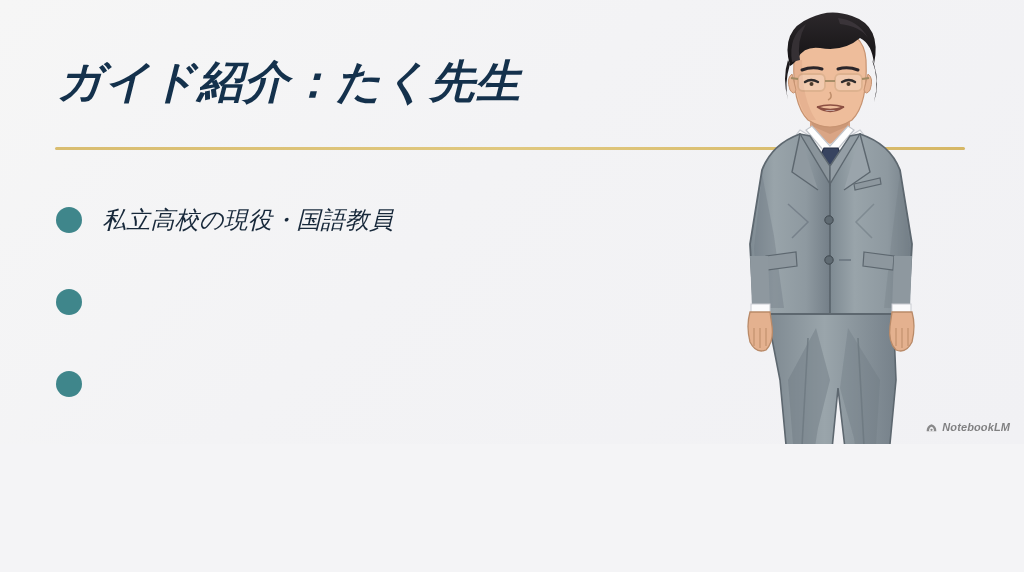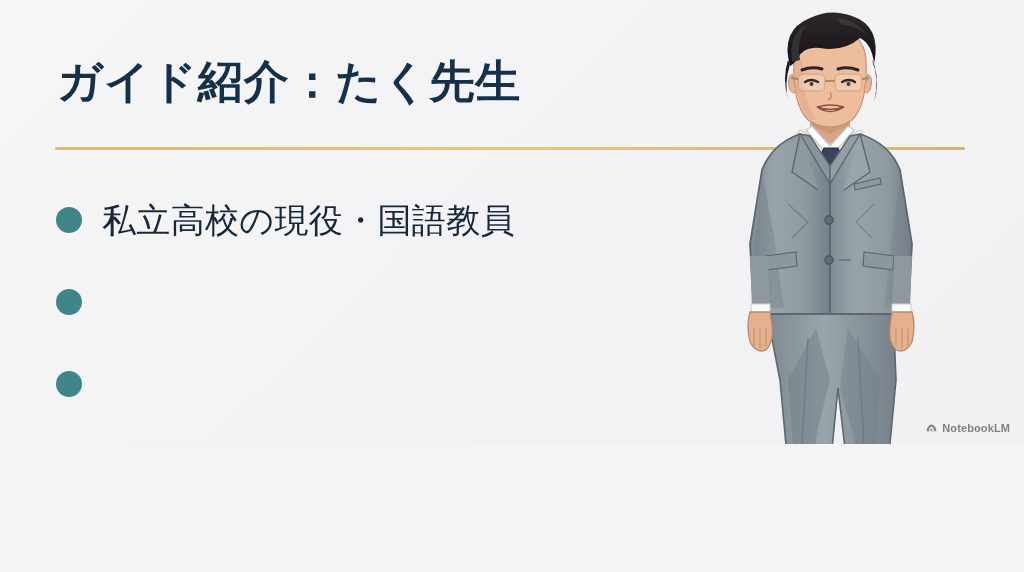--- a/index.html
+++ b/index.html
@@ -15,20 +15,21 @@
     font-family: "Liberation Sans", "DejaVu Sans", sans-serif;
     background: #f4f4f6;
   }
 
   .slide {
     position: relative;
     width: 1024px;
     height: 444px;
     background: linear-gradient(135deg, #f6f6f6 0%, #f3f3f5 45%, #f1f1f4 100%);
     overflow: hidden;
+    font-style: italic;
   }
 
   
   .title {
     position: absolute;
     left: 57px;
     top: 56px;
     font-size: 45px;
     font-weight: bold;
     letter-spacing: 0.02em;
@@ -65,21 +66,21 @@
   .bullet-dot {
     flex: 0 0 auto;
     width: 26px;
     height: 26px;
     border-radius: 50%;
     background: #3f868b;
     margin-right: 20px;
   }
 
   .bullet-text {
-    font-size: 34px;
+    font-size: 24px;
     font-weight: 500;
     color: #17283a;
     letter-spacing: 0.01em;
     white-space: nowrap;
     line-height: 1.25;
   }
 
   
   .character {
     position: absolute;
@@ -89,21 +90,20 @@
     height: 552px;
   }
   .character svg { display: block; width: 100%; height: 100%; }
 
   
   .watermark {
     position: absolute;
     right: 14px;
     bottom: 10px;
     display: flex;
-    align-items: center;
     gap: 4px;
     opacity: 0.62;
   }
   .wm-icon { width: 13px; height: 13px; display: block; }
   .wm-label {
     font-size: 11px;
     font-weight: bold;
     color: #3c3c3c;
     letter-spacing: 0.01em;
   }

